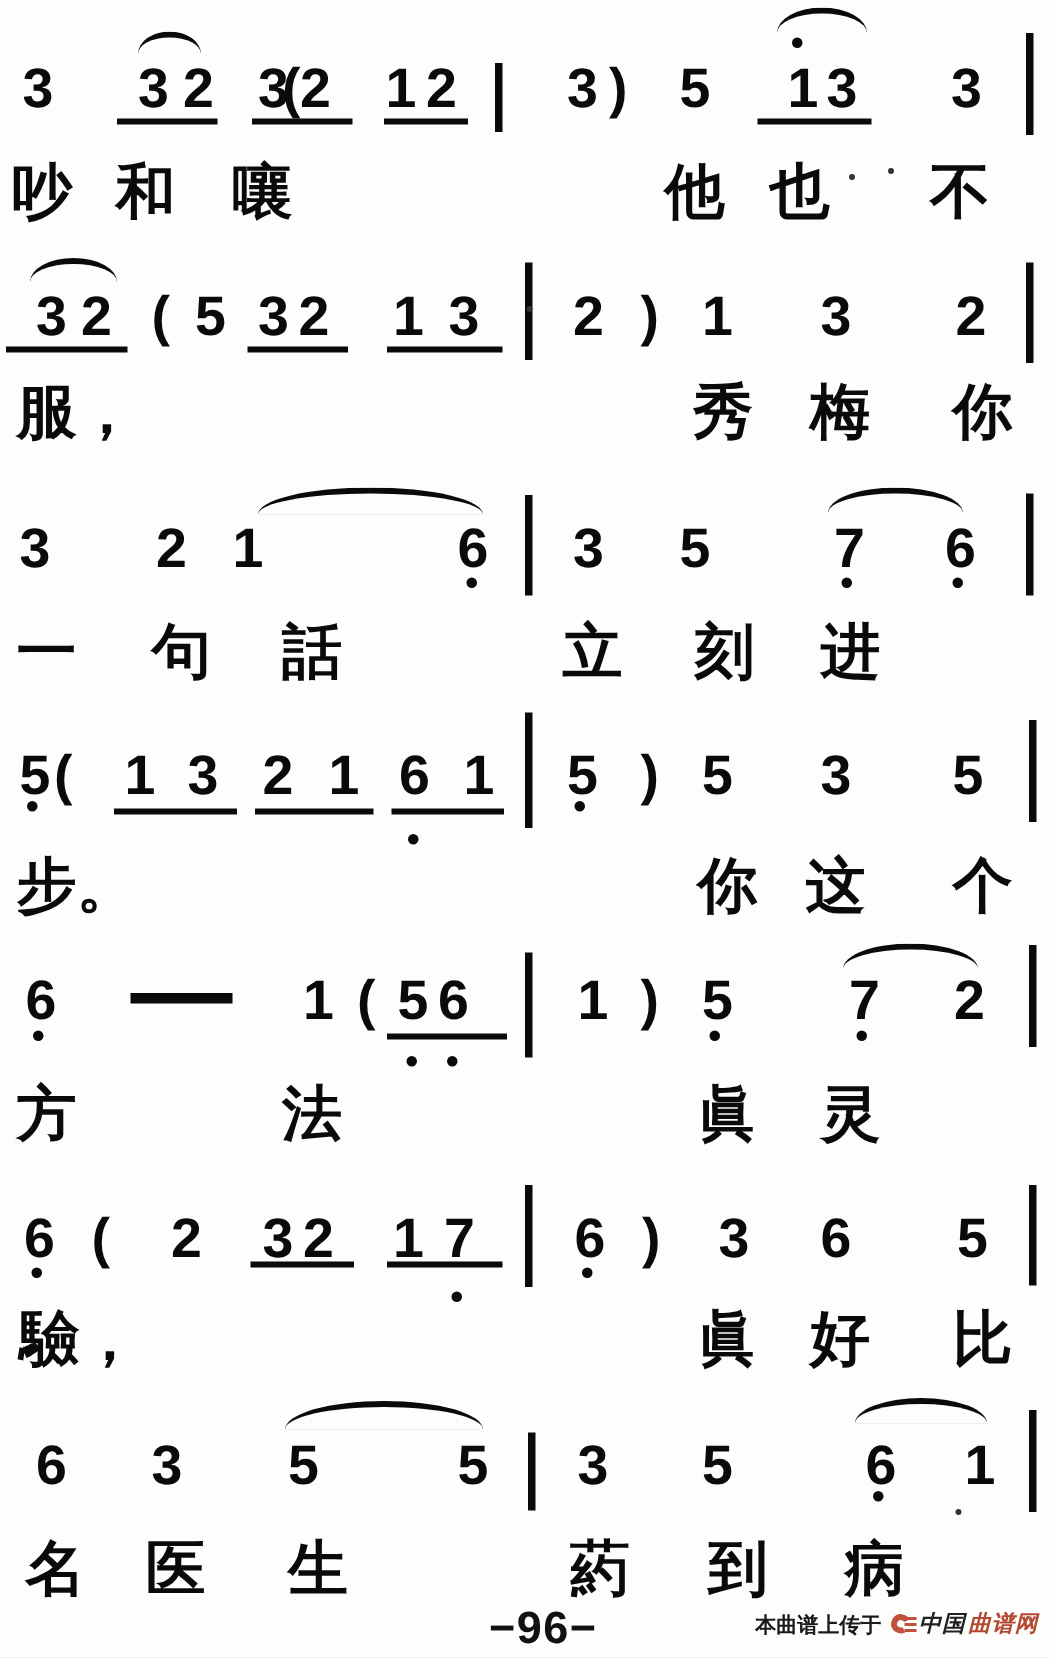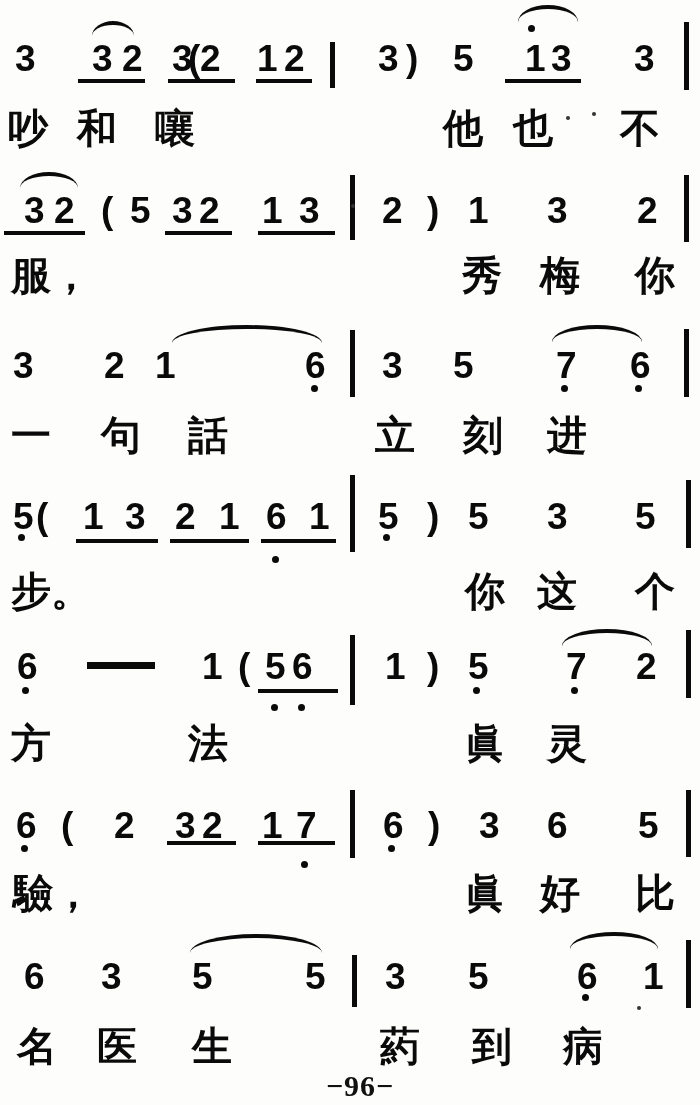--- a/index.html
+++ b/index.html
@@ -23,21 +23,21 @@
   .dot{position:absolute;width:7px;height:7px;border-radius:50%;background:#0a0a0a;}
   .speck{position:absolute;width:4px;height:4px;border-radius:50%;background:#333;}
   .slur{
     position:absolute;border-top:4px solid #0a0a0a;
     border-radius:50% 50% 0 0 / 100% 100% 0 0;
     box-sizing:border-box;
   }
   .dash{position:absolute;background:#0a0a0a;}
   .footer-page{
     position:absolute;left:326px;top:1070px;color:#111;
-    font-family:Liberation Serif, serif;
+    font-family:Liberation Sans, sans-serif;
     font-weight:700;font-size:30px;line-height:32px;letter-spacing:1px;
   }
   .footer-right{
     position:absolute;right:8px;top:1073px;display:flex;align-items:center;gap:6px;
   }
   .upload-note{font-size:14px;font-weight:700;color:#1a1a1a;line-height:18px;}
   .brand{display:flex;align-items:center;gap:2px;}
   .logo-c{
     width:13px;height:13px;border-radius:50%;box-sizing:border-box;
     border:4px solid #c1513f;border-right-color:transparent;
@@ -218,13 +218,26 @@
       <div class="bar" style="left: 352px; top: 955px; height: 52px;"></div>
       <div class="bar" style="left: 686px; top: 940px; height: 68px;"></div>
       <div class="speck" style="left: 566px; top: 116px;"></div>
       <div class="speck" style="left: 592px; top: 112px;"></div>
       <div class="speck" style="left: 351px; top: 204px;"></div>
       <div class="speck" style="left: 637px; top: 1006px;"></div>
     </div>
 
   <div class="footer-page">−96−</div>
 
+  <div class="footer-right">
+    <span class="upload-note">本曲谱上传于</span>
+    <span class="brand">
+      <span class="logo-c"></span>
+      <span class="logo-lines">
+          <i></i>
+          <i></i>
+          <i></i>
+        </span>
+      <span class="brand-black">中国</span>
+      <span class="brand-red">曲谱网</span>
+    </span>
+  </div>
 </div>
 
 </body></html>

